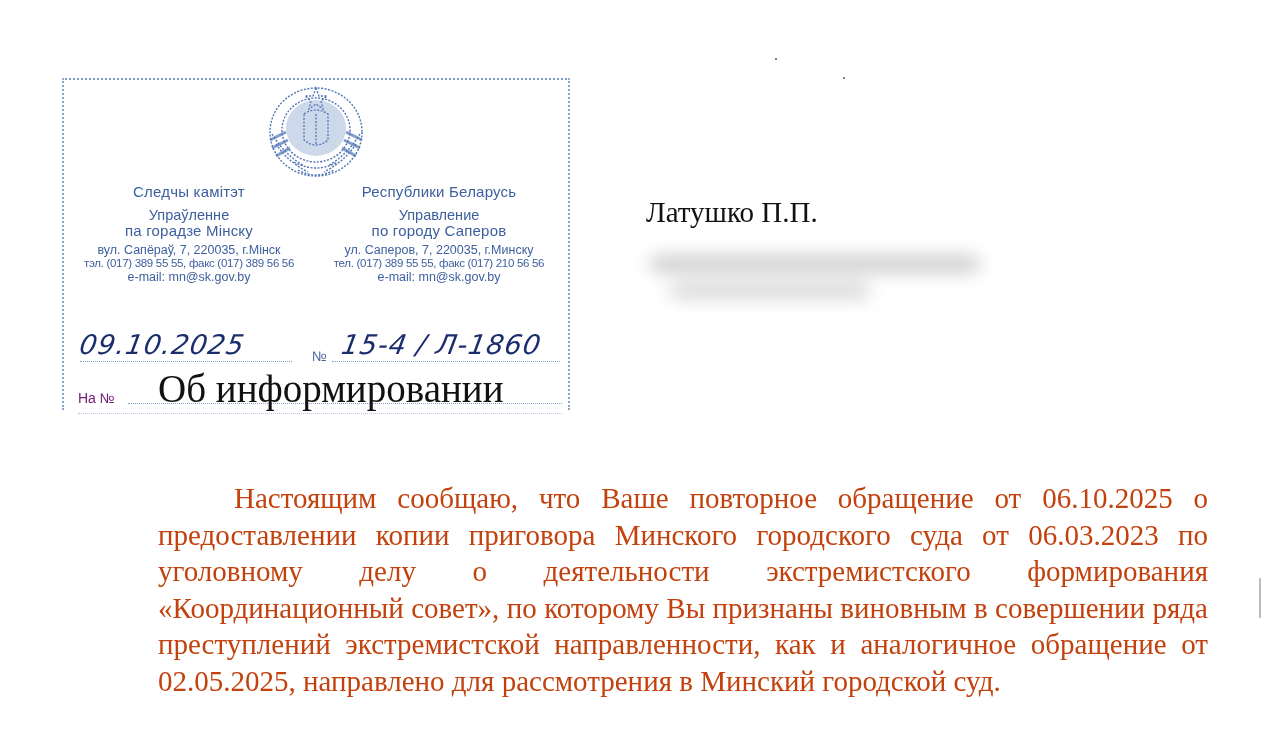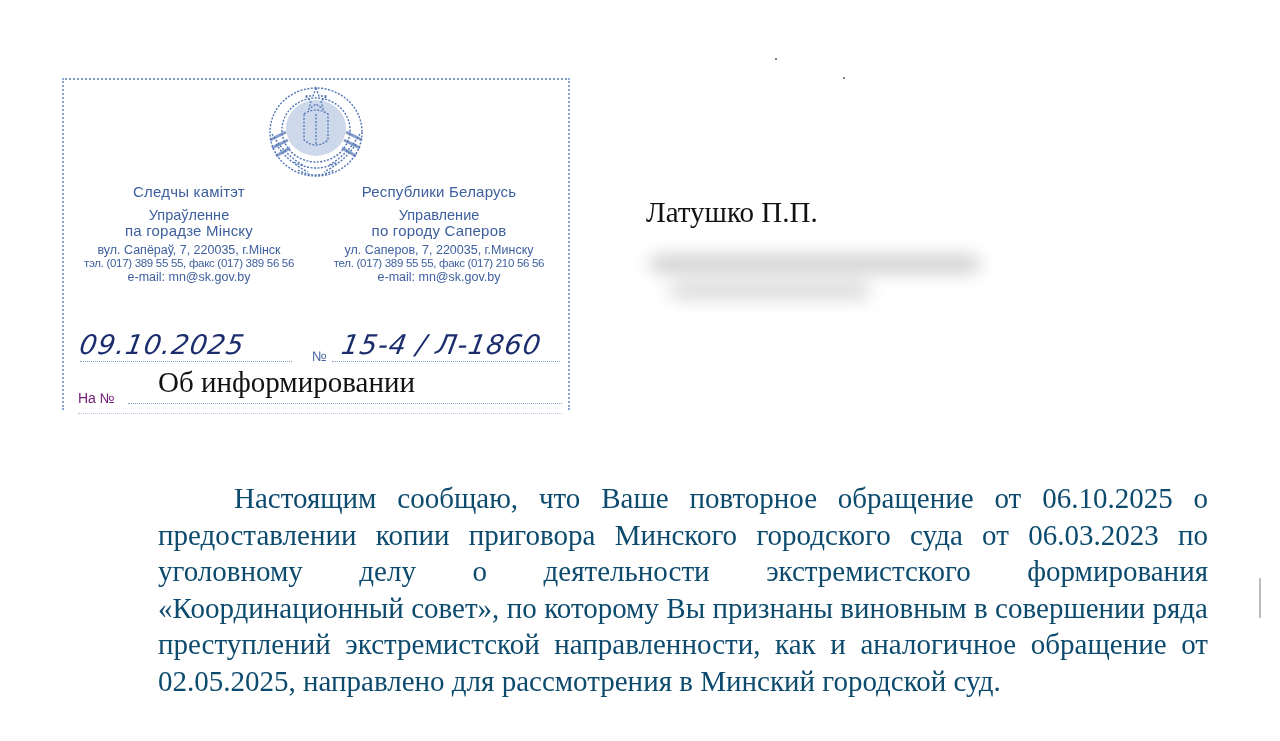--- a/index.html
+++ b/index.html
@@ -51,40 +51,40 @@
   }
   .dots-2 { position: absolute; left: 252px; right: 0; bottom: 2px; border-bottom: 1.5px dotted #8ba0c8; }
 
   .ref-line { position: absolute; left: 14px; top: 302px; width: 484px; height: 24px; }
   .ref-label { position: absolute; left: 0; bottom: 0; font-size: 14px; color: #701a75; }
   .dots-3 { position: absolute; left: 50px; right: 0; bottom: 2px; border-bottom: 1.5px dotted #8ba0c8; }
   .dots-4 { position: absolute; left: 0; right: 0; bottom: -8px; border-bottom: 1px dotted #b7c4de; }
 
   .subject {
     position: absolute; left: 158px; top: 366px;
-    font-size: 29px; color: #111; font-family: "Liberation Serif", serif;
+    font-size: 39px; color: #111; font-family: "Liberation Serif", serif;
   }
 
   
   .addressee {
     position: absolute; left: 646px; top: 196px;
     font-size: 29px; color: #111;
   }
   .redacted {
     position: absolute; left: 650px; top: 252px; width: 340px; height: 52px;
     filter: blur(9px);
   }
   .redacted .r1 { position: absolute; left: 0; top: 4px; width: 330px; height: 16px; background: #c9c9c9; border-radius: 8px; }
   .redacted .r2 { position: absolute; left: 20px; top: 32px; width: 200px; height: 14px; background: #d2d2d2; border-radius: 8px; }
 
   
   .body-text {
     position: absolute; left: 158px; top: 480px; width: 1050px;
     font-size: 29px; line-height: 36.5px; text-align: justify;
-    text-indent: 76px; color: #0c4a6e;
+    text-indent: 76px; color: #c2410c;
   }
 
   .speck { position: absolute; width: 2px; height: 2px; background: #555; border-radius: 50%; }
   .edge-mark { position: absolute; left: 1259px; top: 578px; width: 2px; height: 40px; background: #bdbdbd; }
 </style>
 </head>
 <body>
 
 <div class="page">
 

